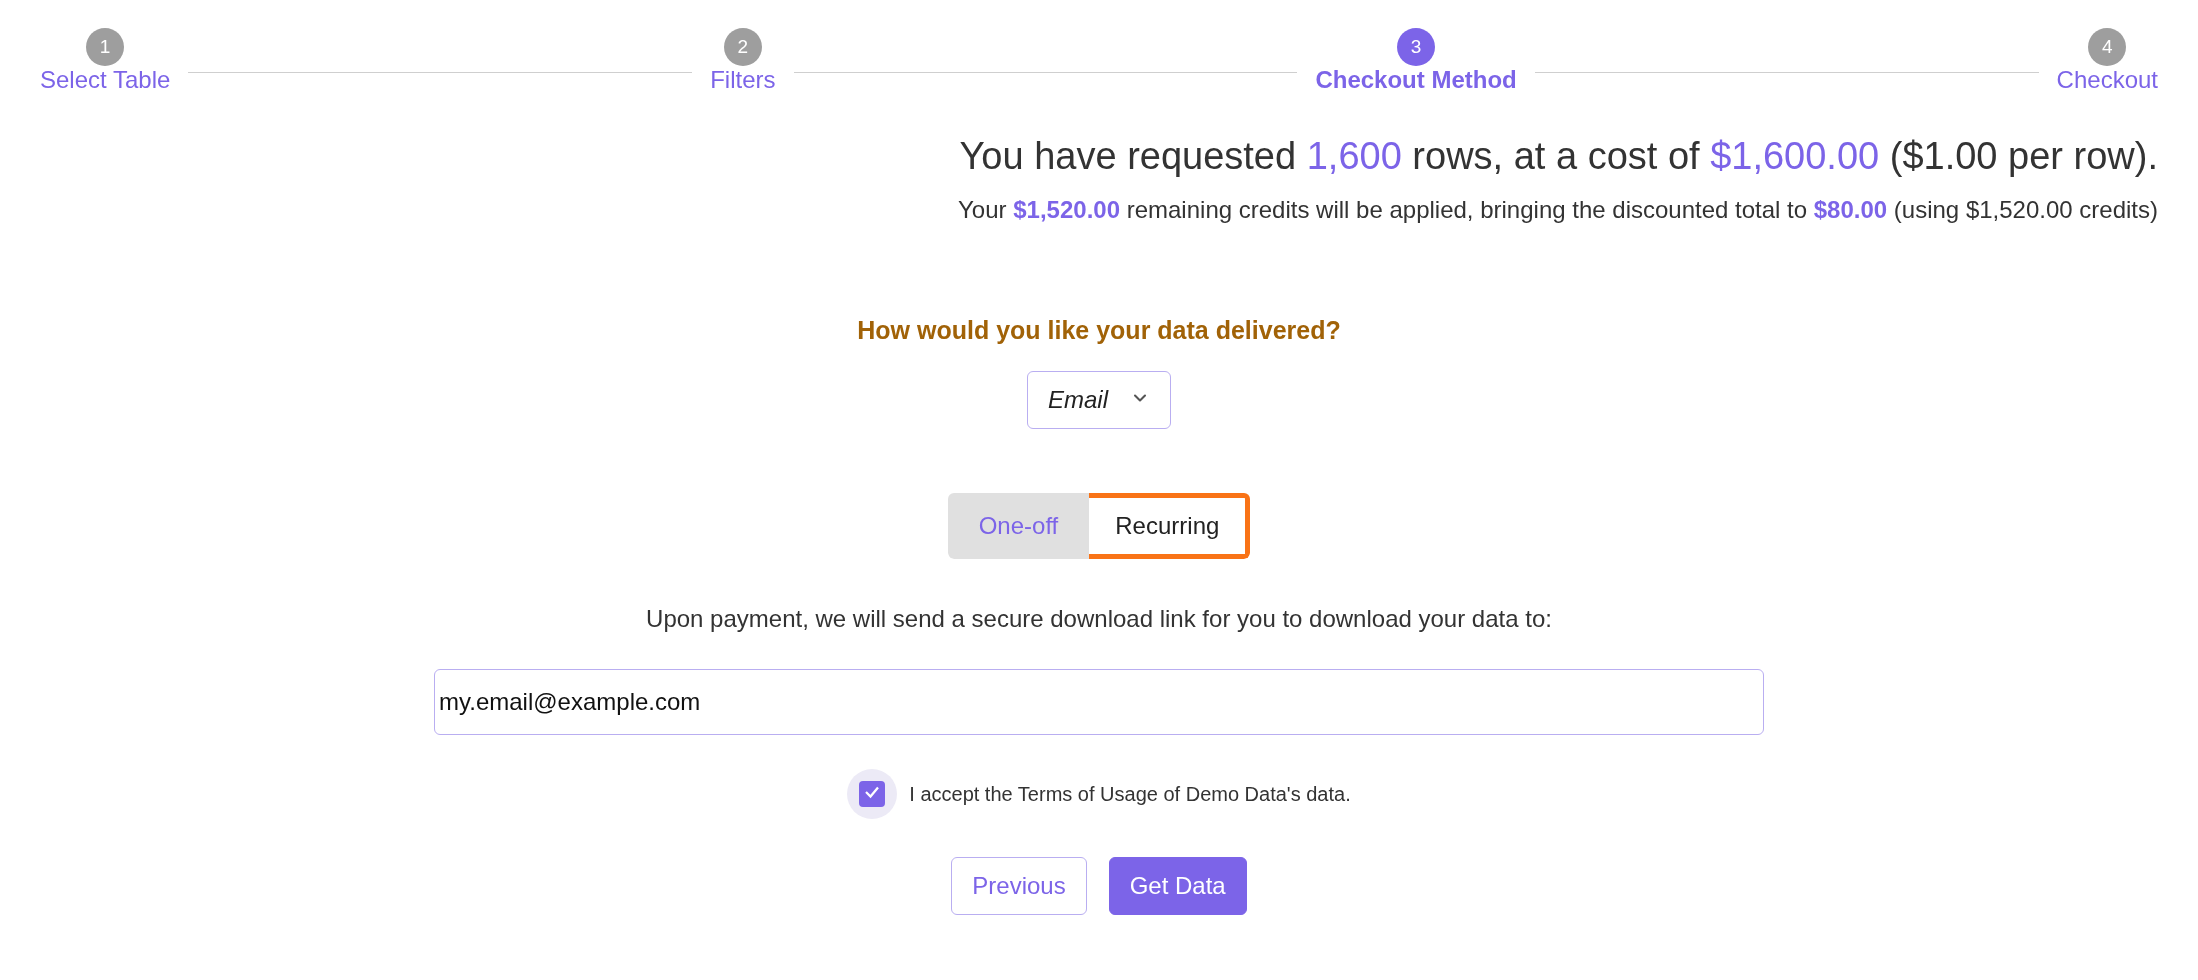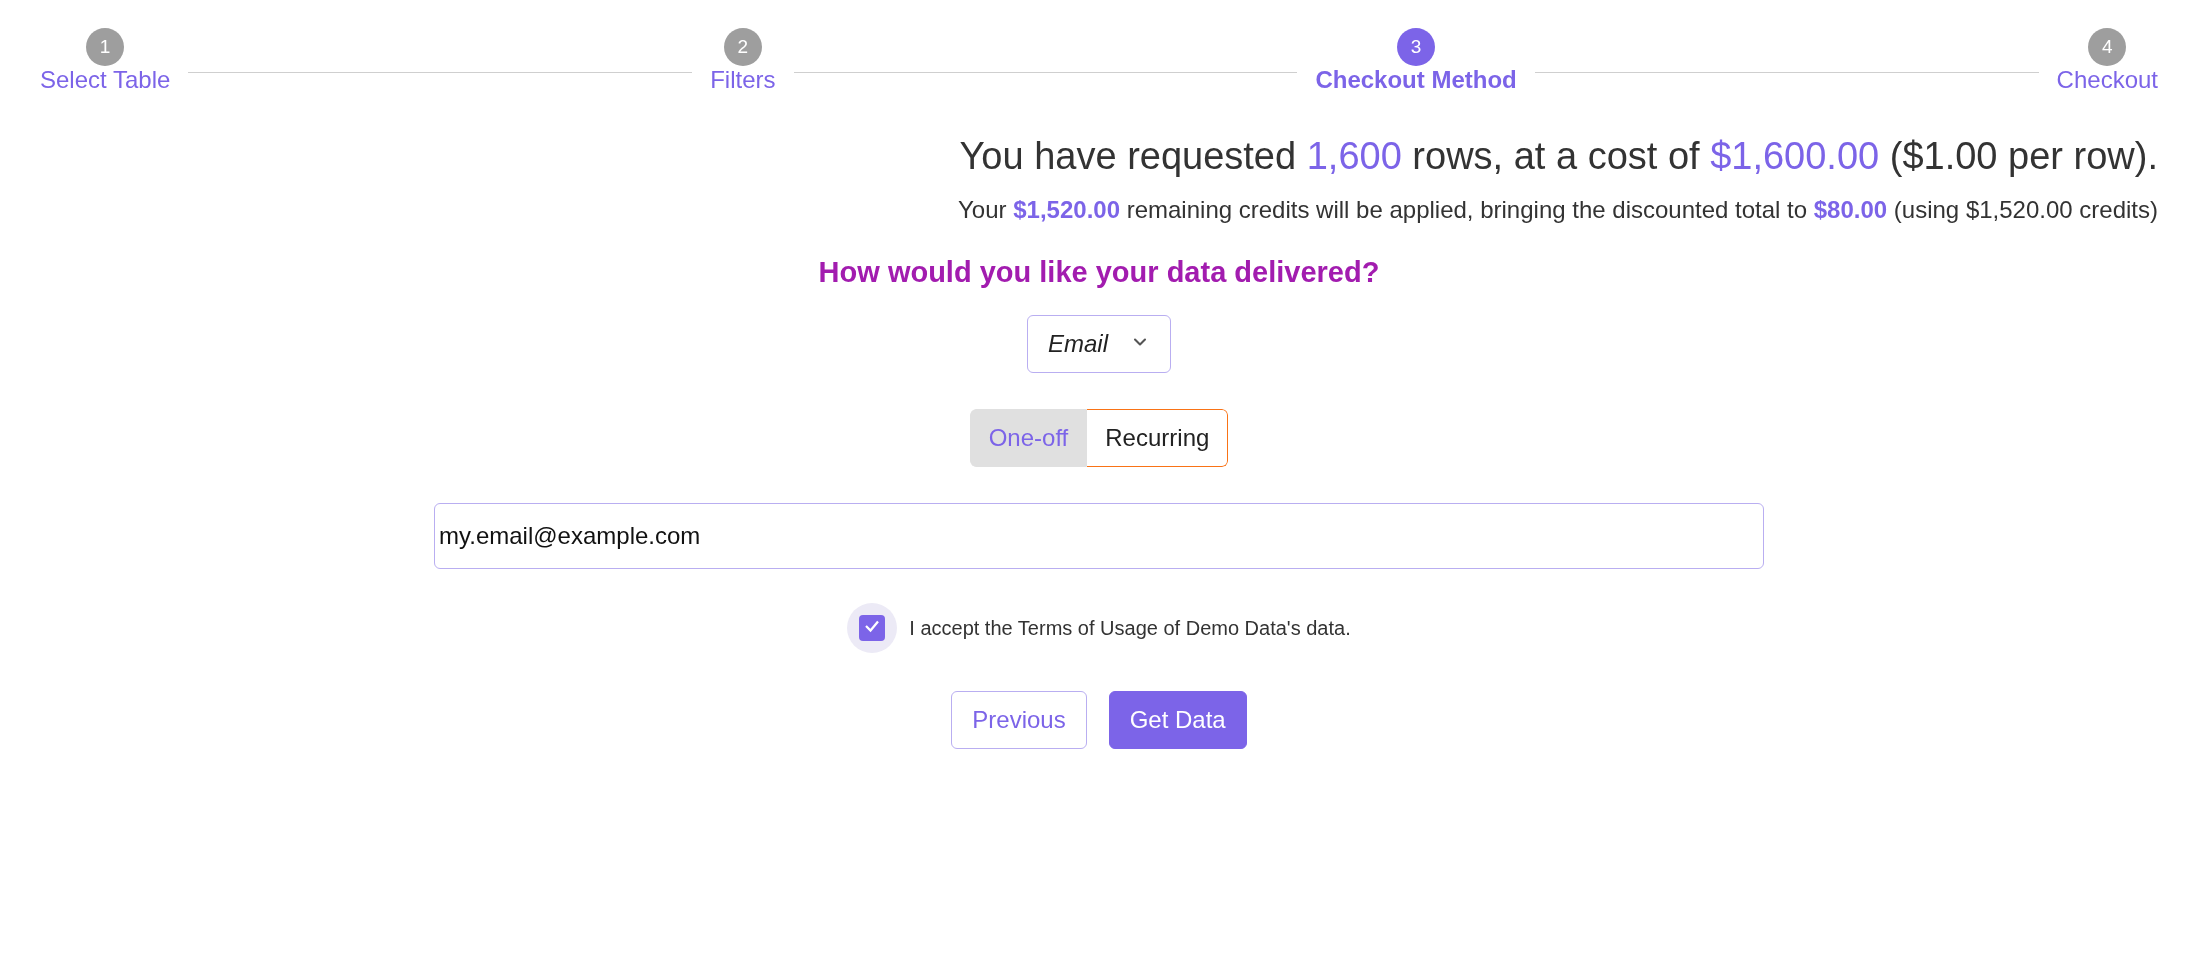--- a/index.html
+++ b/index.html
@@ -26,39 +26,39 @@
   .step-connector { flex: 1; height: 1px; background: #cfcfcf; margin-top: 44px; margin-left: 18px; margin-right: 18px; }
 
   
   .summary { text-align: right; margin-top: 41px; }
   .summary-line1 { font-size: 38px; color: #333; }
   .summary-line1 .accent { color: #7c64e8; }
   .summary-line2 { margin-top: 18px; font-size: 24px; color: #333; }
   .summary-line2 .accent { color: #7c64e8; font-weight: 700; }
 
   
-  .question { margin-top: 32px; text-align: center; font-size: 29px; font-weight: 700; color: #a21caf; }
+  .question { margin-top: 92px; text-align: center; font-size: 25px; font-weight: 700; color: #a16207; }
 
   
   .select-wrap { display: flex; justify-content: center; margin-top: 26px; }
   .select-box {
     display: flex; align-items: center; gap: 22px;
     border: 1.5px solid #b9aef1; border-radius: 6px;
     padding: 14px 20px; font-size: 24px; color: #222; background: #fff;
     cursor: pointer;
     font-style: italic;
   }
   .select-box svg { width: 20px; height: 20px; stroke: #555; }
 
   
   .tabs { display: flex; justify-content: center; margin-top: 36px; }
   .tabs-inner { display: flex; border-radius: 6px; overflow: hidden; }
   .tab {
-    padding: 14px 18px; font-size: 24px; background: #fff; border: 1px solid #f97316;
-    cursor: pointer; user-select: none;
+    padding: 14px 26px; font-size: 24px; background: #fff; border: 5px solid #f97316;
+    cursor: pointer; user-select: none; margin-top: 28px;
   }
   .tab.active { background: #e0e0e0; color: #7c64e8; border-color: #e0e0e0; }
   .tab:not(.active) { color: #222; }
   .tab.left { border-top-left-radius: 6px; border-bottom-left-radius: 6px; }
   .tab.right { border-top-right-radius: 6px; border-bottom-right-radius: 6px; border-left: none; }
 
   
   .desc { text-align: center; margin-top: 46px; font-size: 24px; color: #333; }
 
   
@@ -141,20 +141,21 @@
     </div>
   </div>
 
   <div class="tabs">
     <div class="tabs-inner">
       <div class="tab left active">One-off</div>
       <div class="tab right">Recurring</div>
     </div>
   </div>
 
+  <div class="desc">Upon payment, we will send a secure download link for you to download your data to:</div>
 
   <div class="input-wrap">
     <input type="text" class="email-input" value="my.email@example.com" style="">
   </div>
 
   <div class="terms">
     <div class="check-wrap">
       <div class="check">
         <span>
           <svg viewBox="0 0 24 24">

